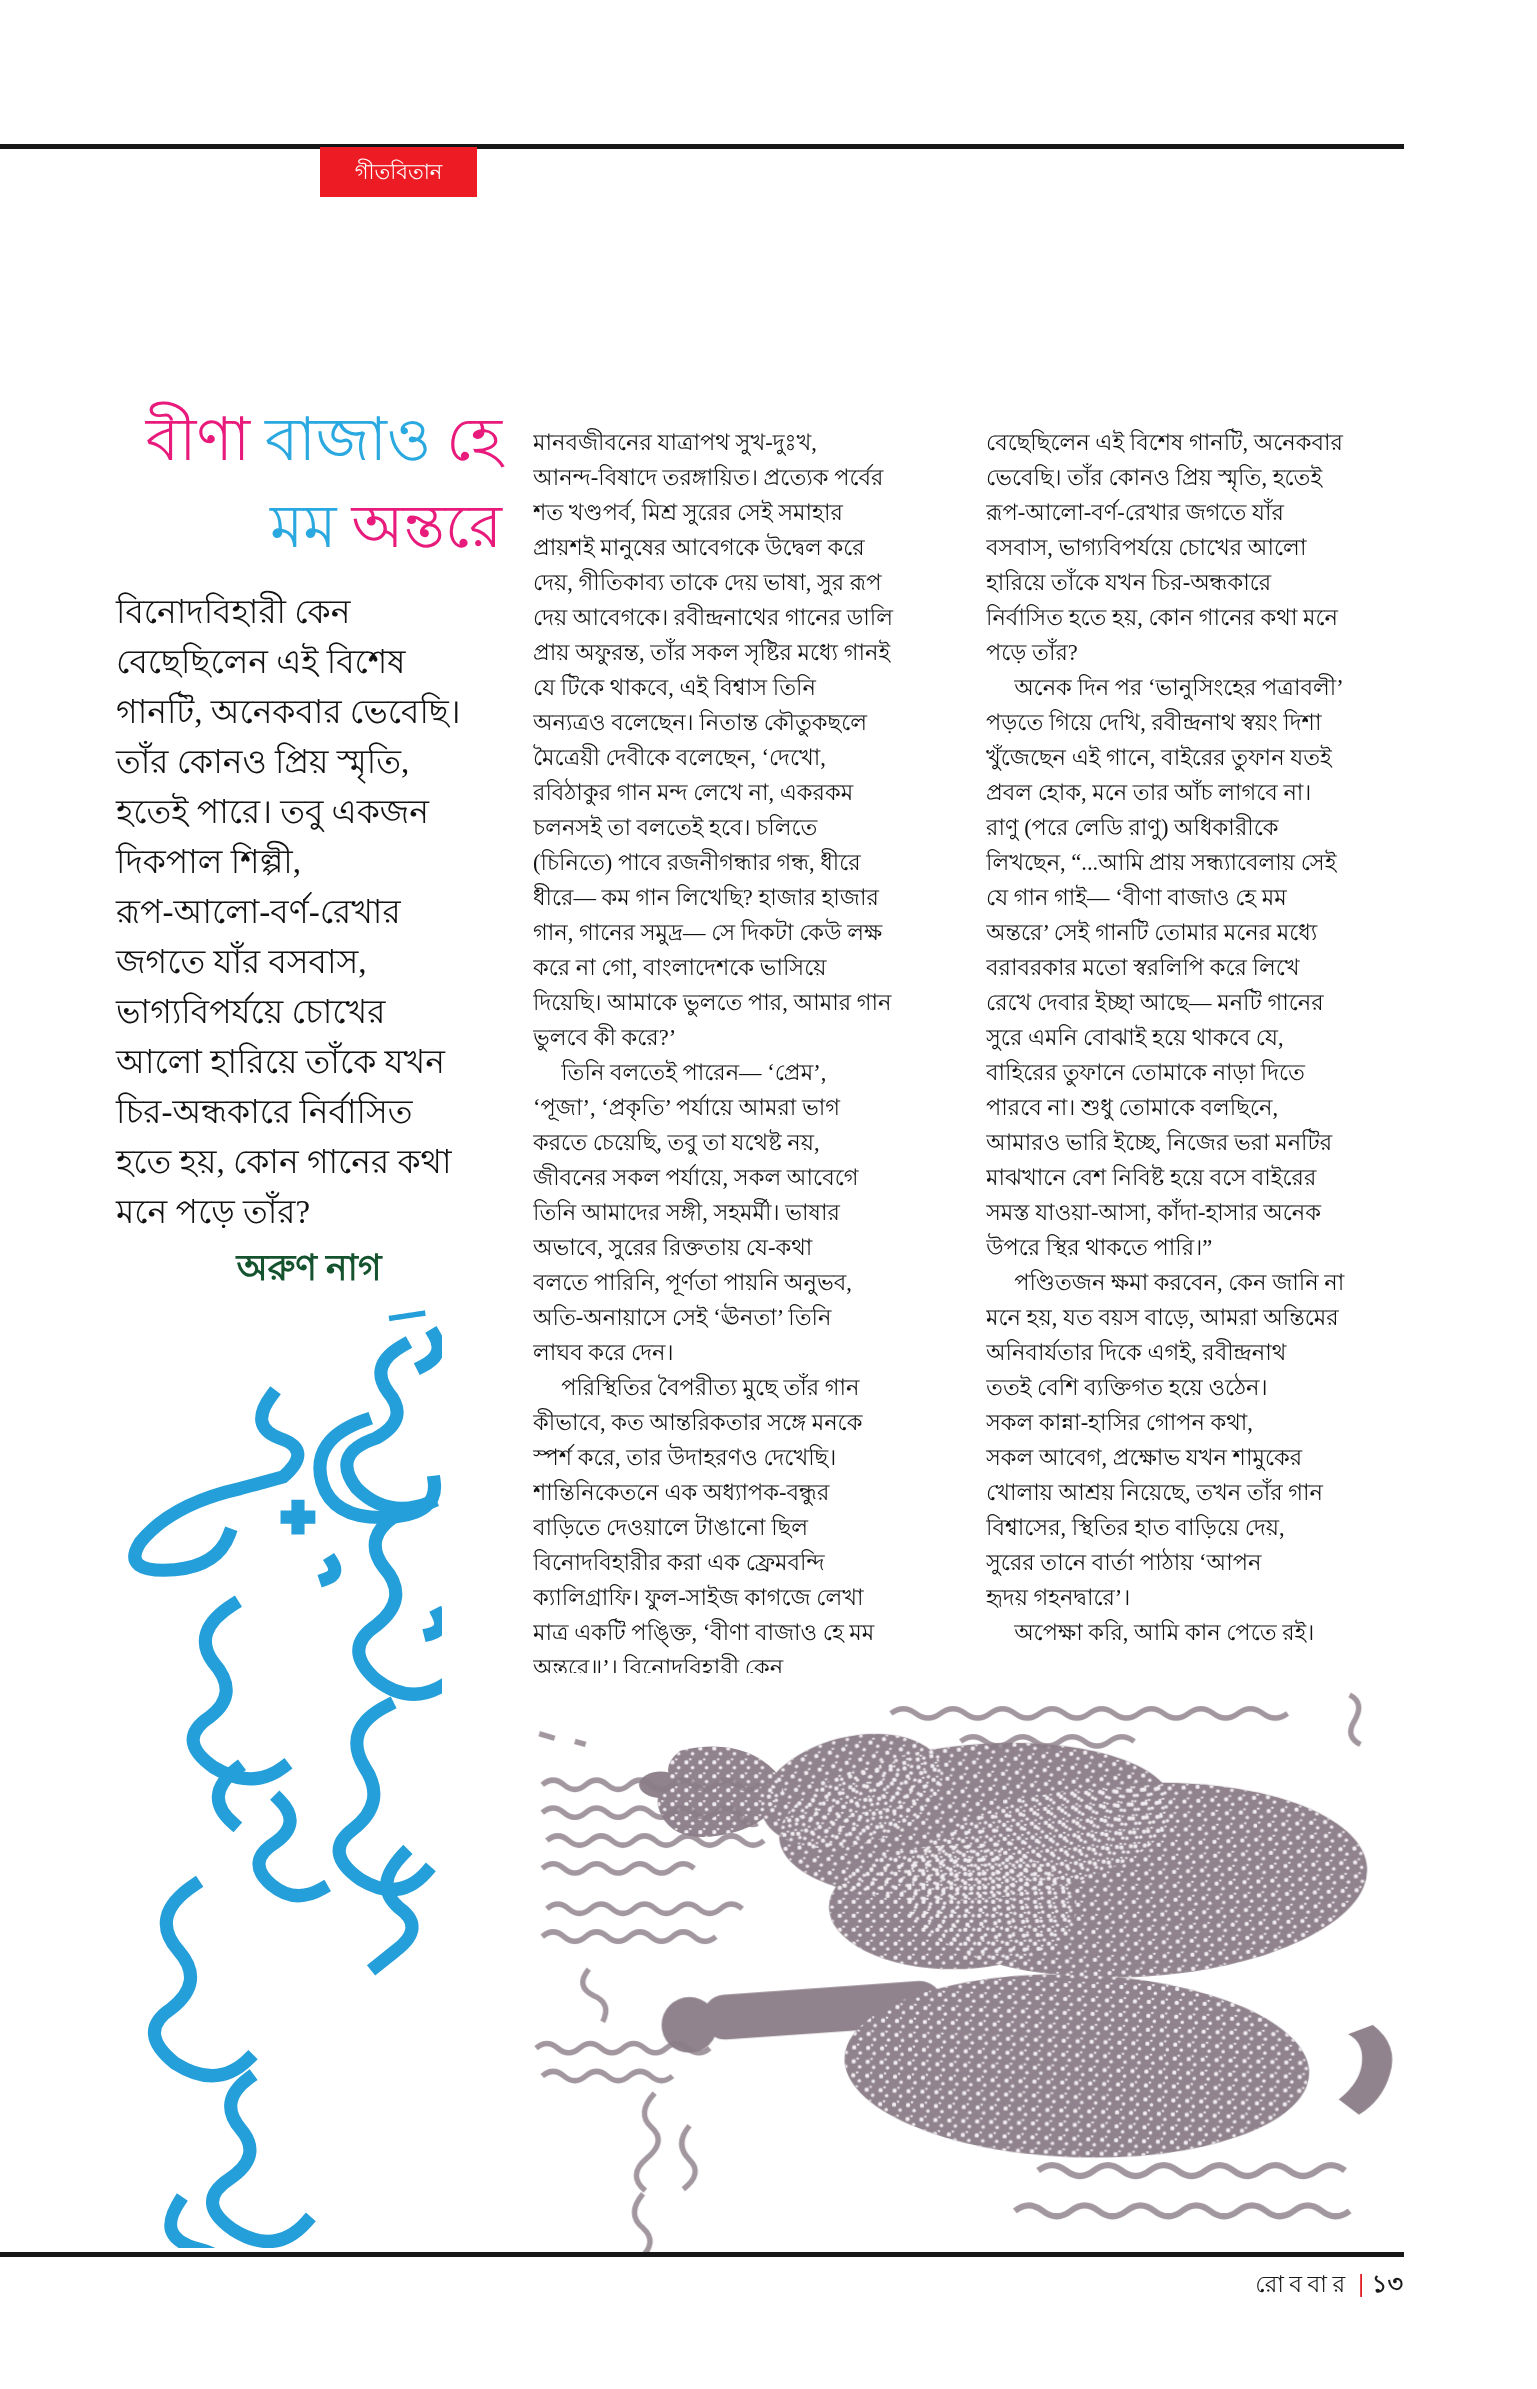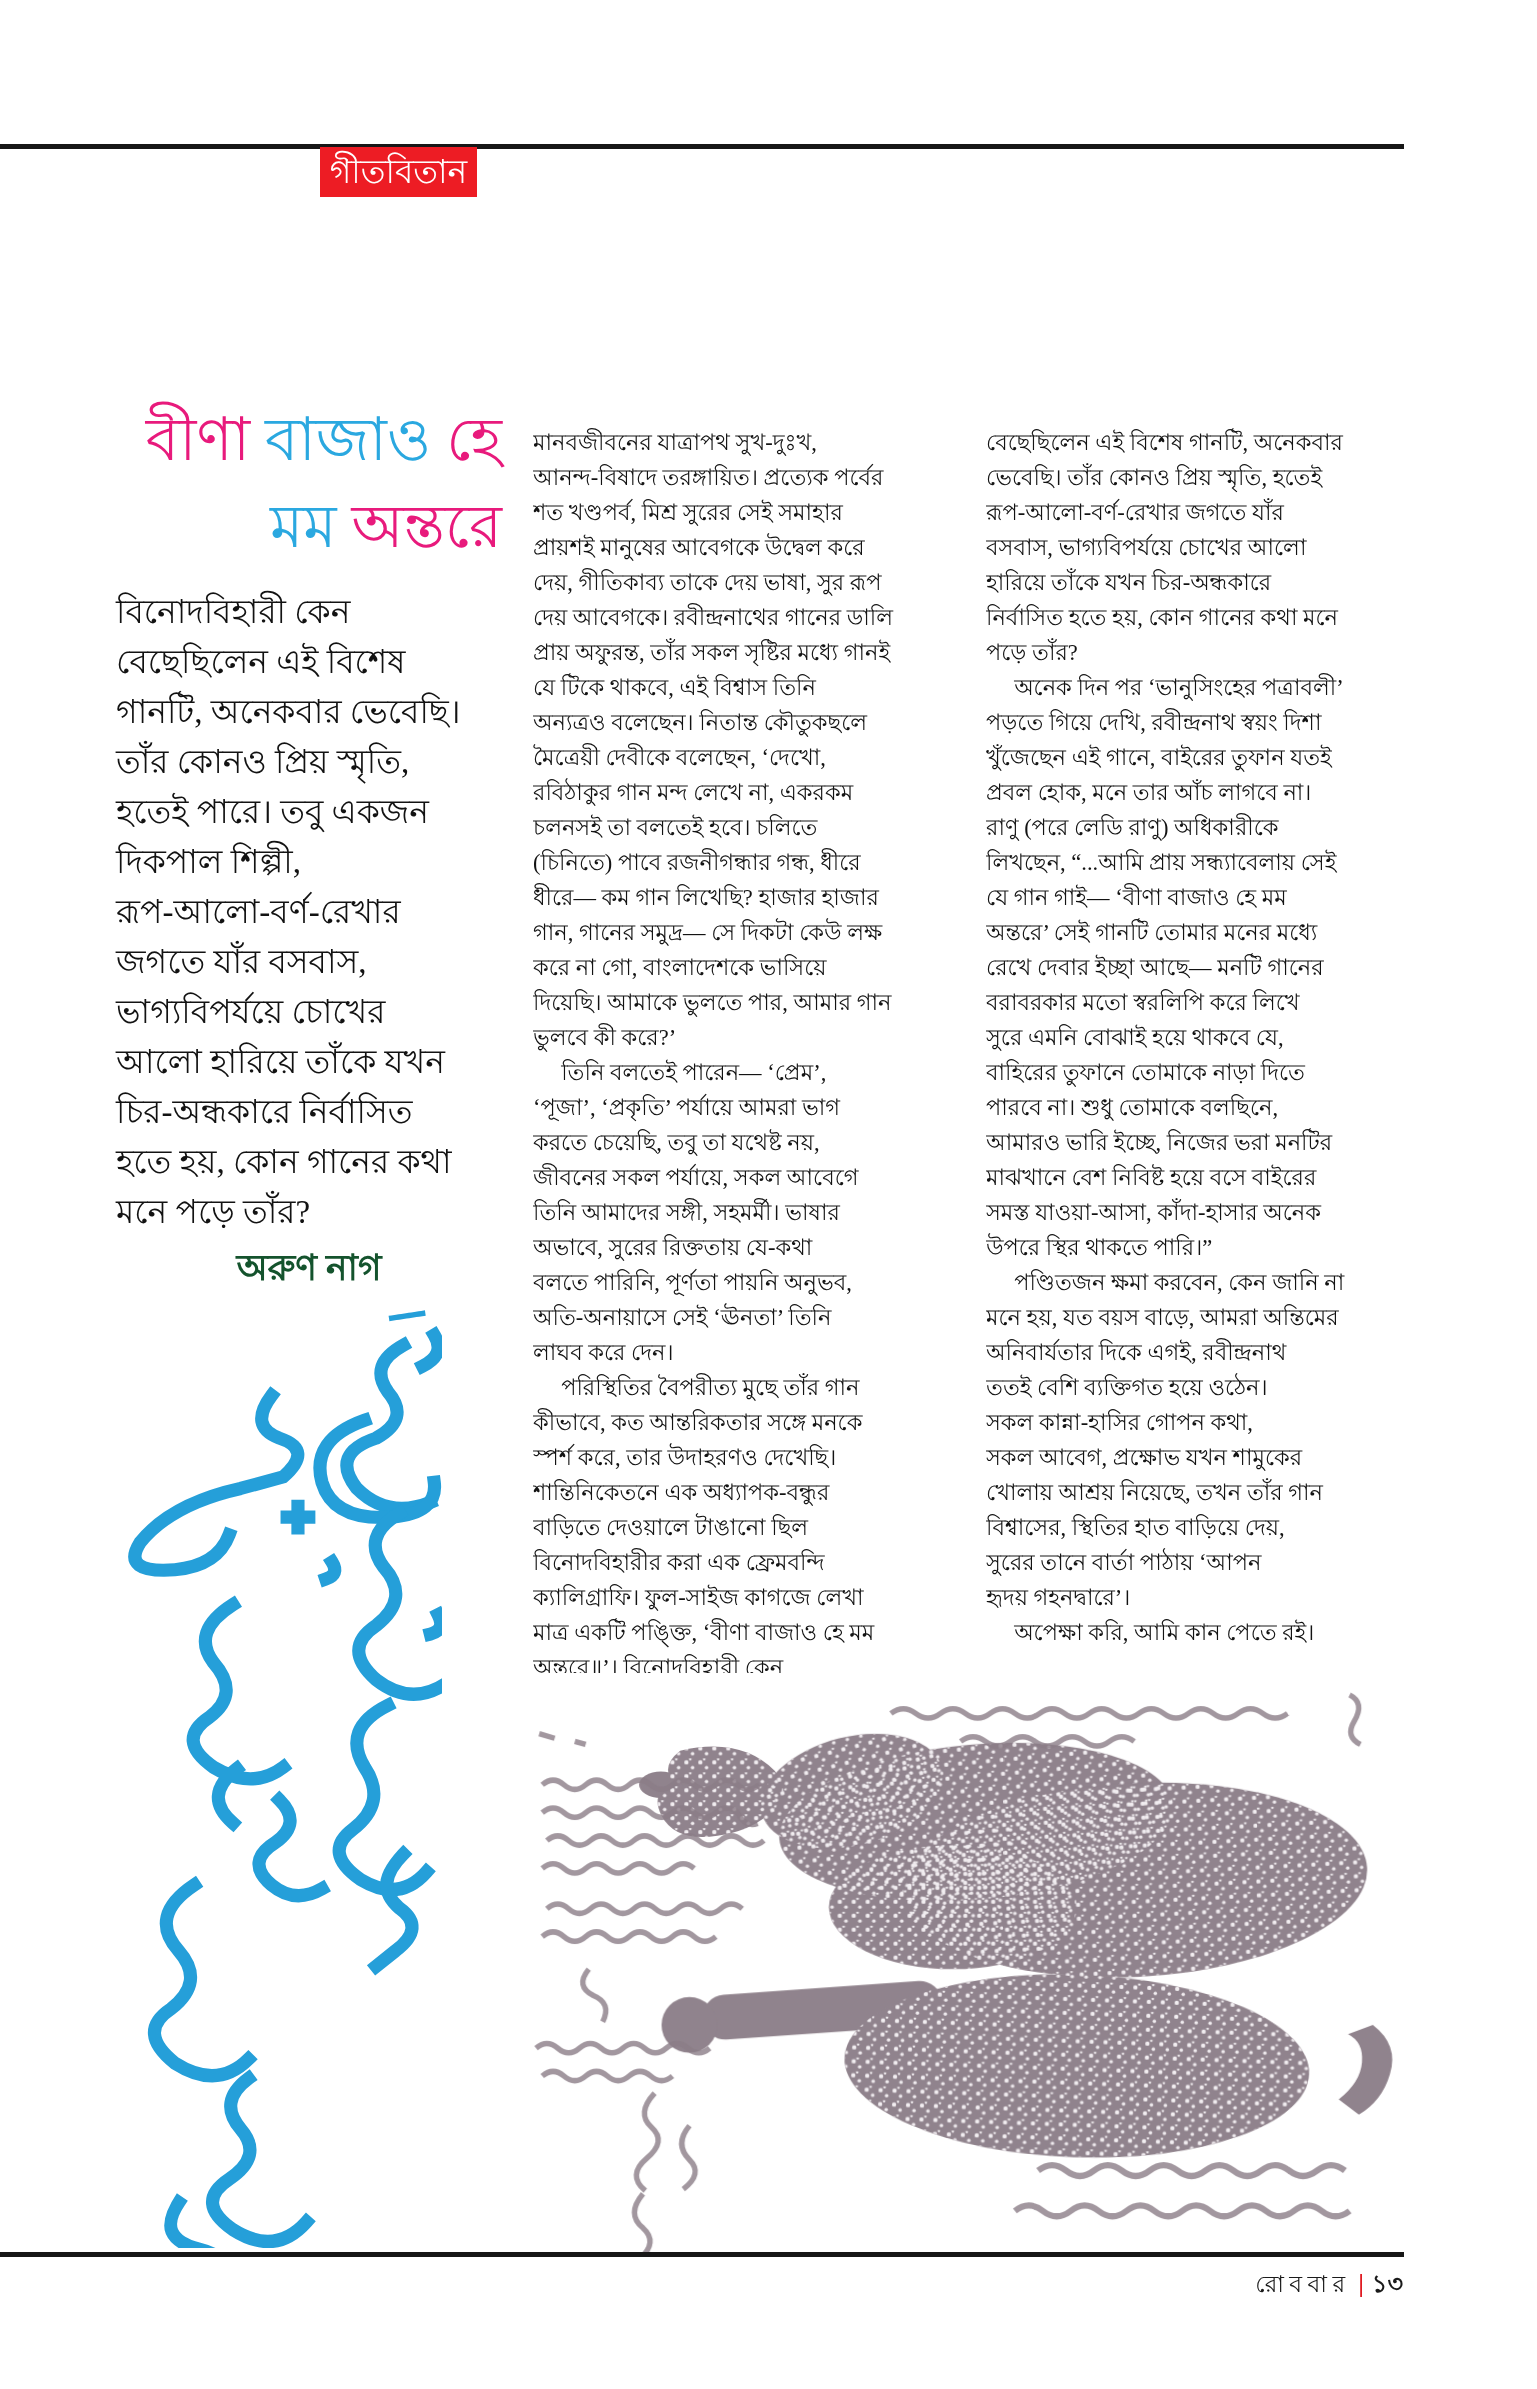--- a/index.html
+++ b/index.html
@@ -5,21 +5,21 @@
   html,body{margin:0;padding:0;background:#e8e8e8;}
   .page{
     position:relative;width:1538px;height:2389px;background:#ffffff;
     font-family:"Liberation Serif","DejaVu Serif",serif;color:#141414;overflow:hidden;
   }
   .rule{position:absolute;background:#171717;}
   .rule.top{left:0;top:144px;width:1404px;height:5.4px;}
   .rule.bottom{left:0;top:2252px;width:1404px;height:5.4px;}
   .badge{
     position:absolute;left:320px;top:147px;width:157px;height:50px;
-    background:#ed1c24;color:#ffffff;text-align:center;line-height:50px;font-size:33px;
+    background:#ed1c24;color:#ffffff;text-align:center;line-height:50px;font-size:21px;
   }
   .headline{
     position:absolute;left:116px;top:397px;width:386px;
     text-align:right;font-size:60px;line-height:87px;font-weight:normal;white-space:nowrap;
   }
   .standfirst{
     position:absolute;left:116px;top:587px;width:386px;
     text-align:left;font-size:33px;line-height:50px;color:#121212;
   }
   .standfirst .ln{white-space:nowrap;}
@@ -147,22 +147,22 @@
       <div class="ln">নির্বাসিত হতে হয়, কোন গানের কথা মনে</div>
       <div class="ln">পড়ে তাঁর?</div>
       <div class="ln">&nbsp;&nbsp;&nbsp;&nbsp;&nbsp;অনেক দিন পর ‘ভানুসিংহের পত্রাবলী’</div>
       <div class="ln">পড়তে গিয়ে দেখি, রবীন্দ্রনাথ স্বয়ং দিশা</div>
       <div class="ln">খুঁজেছেন এই গানে, বাইরের তুফান যতই</div>
       <div class="ln">প্রবল হোক, মনে তার আঁচ লাগবে না।</div>
       <div class="ln">রাণু (পরে লেডি রাণু) অধিকারীকে</div>
       <div class="ln">লিখছেন, “...আমি প্রায় সন্ধ্যাবেলায় সেই</div>
       <div class="ln">যে গান গাই— ‘বীণা বাজাও হে মম</div>
       <div class="ln">অন্তরে’ সেই গানটি তোমার মনের মধ্যে</div>
+      <div class="ln">বরাবরকার মতো স্বরলিপি করে লিখে</div>
       <div class="ln">রেখে দেবার ইচ্ছা আছে— মনটি গানের</div>
-      <div class="ln">বরাবরকার মতো স্বরলিপি করে লিখে</div>
       <div class="ln">সুরে এমনি বোঝাই হয়ে থাকবে যে,</div>
       <div class="ln">বাহিরের তুফানে তোমাকে নাড়া দিতে</div>
       <div class="ln">পারবে না। শুধু তোমাকে বলছিনে,</div>
       <div class="ln">আমারও ভারি ইচ্ছে, নিজের ভরা মনটির</div>
       <div class="ln">মাঝখানে বেশ নিবিষ্ট হয়ে বসে বাইরের</div>
       <div class="ln">সমস্ত যাওয়া-আসা, কাঁদা-হাসার অনেক</div>
       <div class="ln">উপরে স্থির থাকতে পারি।”</div>
       <div class="ln">&nbsp;&nbsp;&nbsp;&nbsp;&nbsp;পণ্ডিতজন ক্ষমা করবেন, কেন জানি না</div>
       <div class="ln">মনে হয়, যত বয়স বাড়ে, আমরা অন্তিমের</div>
       <div class="ln">অনিবার্যতার দিকে এগই, রবীন্দ্রনাথ</div>

